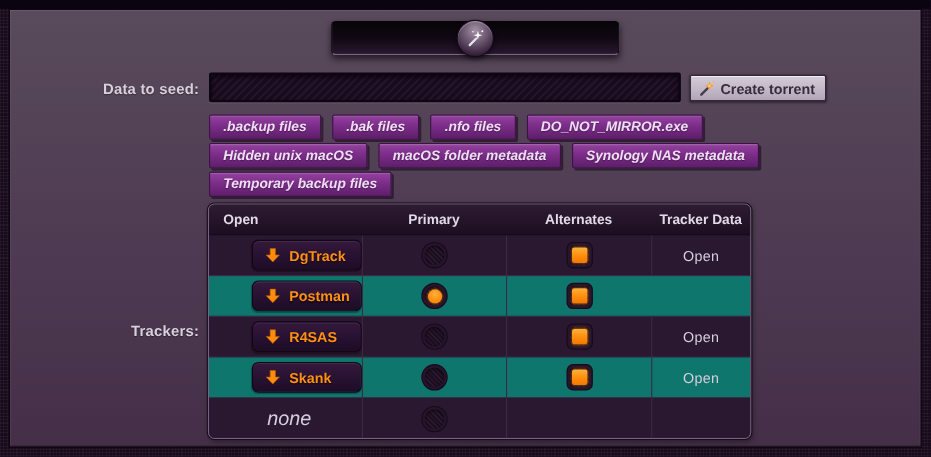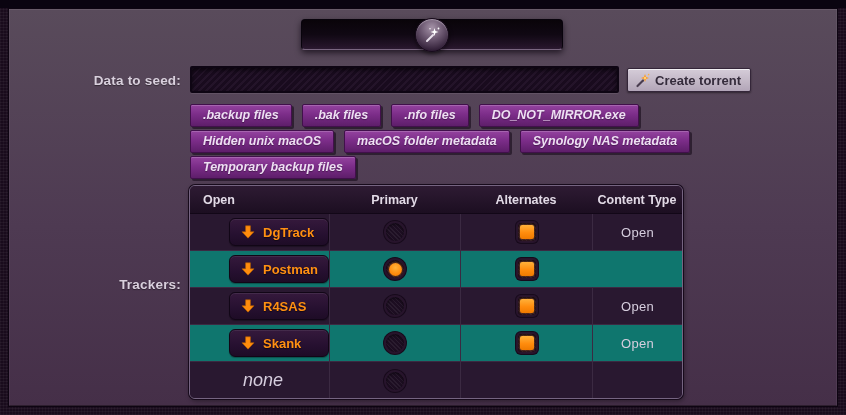--- a/index.html
+++ b/index.html
@@ -39,21 +39,21 @@
     cursor:pointer; display:flex; align-items:center; justify-content:center;
   }
   
   .flabel {
     position:absolute; left:0; width:172px; text-align:right;
     color:#d9d0dd; font-size:13.5px; font-weight:bold; letter-spacing:.2px;
     text-shadow:0 1px 1px rgba(0,0,0,.4);
   }
   .seed-label { top:64px; }
   .filters-label { top:122px; }
-  .trackers-label { top:268px; }
+  .trackers-label { top:284px; }
   
   .seed-input {
     position:absolute; left:181px; top:57px; width:429px; height:27px;
     background-color:#190b1e;
     background-image:repeating-linear-gradient(135deg, rgba(130,95,140,.10) 0 2px, transparent 2px 5px);
     border:2px solid #0e0513; border-radius:2px;
     box-shadow:inset 0 2px 4px rgba(0,0,0,.65), 0 1px 0 rgba(255,255,255,.08);
     color:#e6ddea; font-size:13px; padding:0 8px; outline:none;
   }
   
@@ -187,21 +187,21 @@
       </div>
     </div>
 
   <div class="flabel trackers-label">Trackers:</div>
 
   <div class="ttable">
     <div class="thead">
       <div class="th th-name">Open</div>
       <div class="th">Primary</div>
       <div class="th">Alternates</div>
-      <div class="th">Content Type</div>
+      <div class="th">Tracker Data</div>
     </div>
     <div id="tbody">
         <div class="tr">
           <div class="td td-name">
             <button class="tracker-btn">
               <svg width="14" height="14" viewBox="0 0 14 14">
                 <path d="M7 13.2 L1 6.8 H4.6 V0.8 H9.4 V6.8 H13 Z" fill="#ff8c0d" stroke="#b35e00" stroke-width="0.6"></path>
               </svg>
               <span>DgTrack</span>
             </button>

